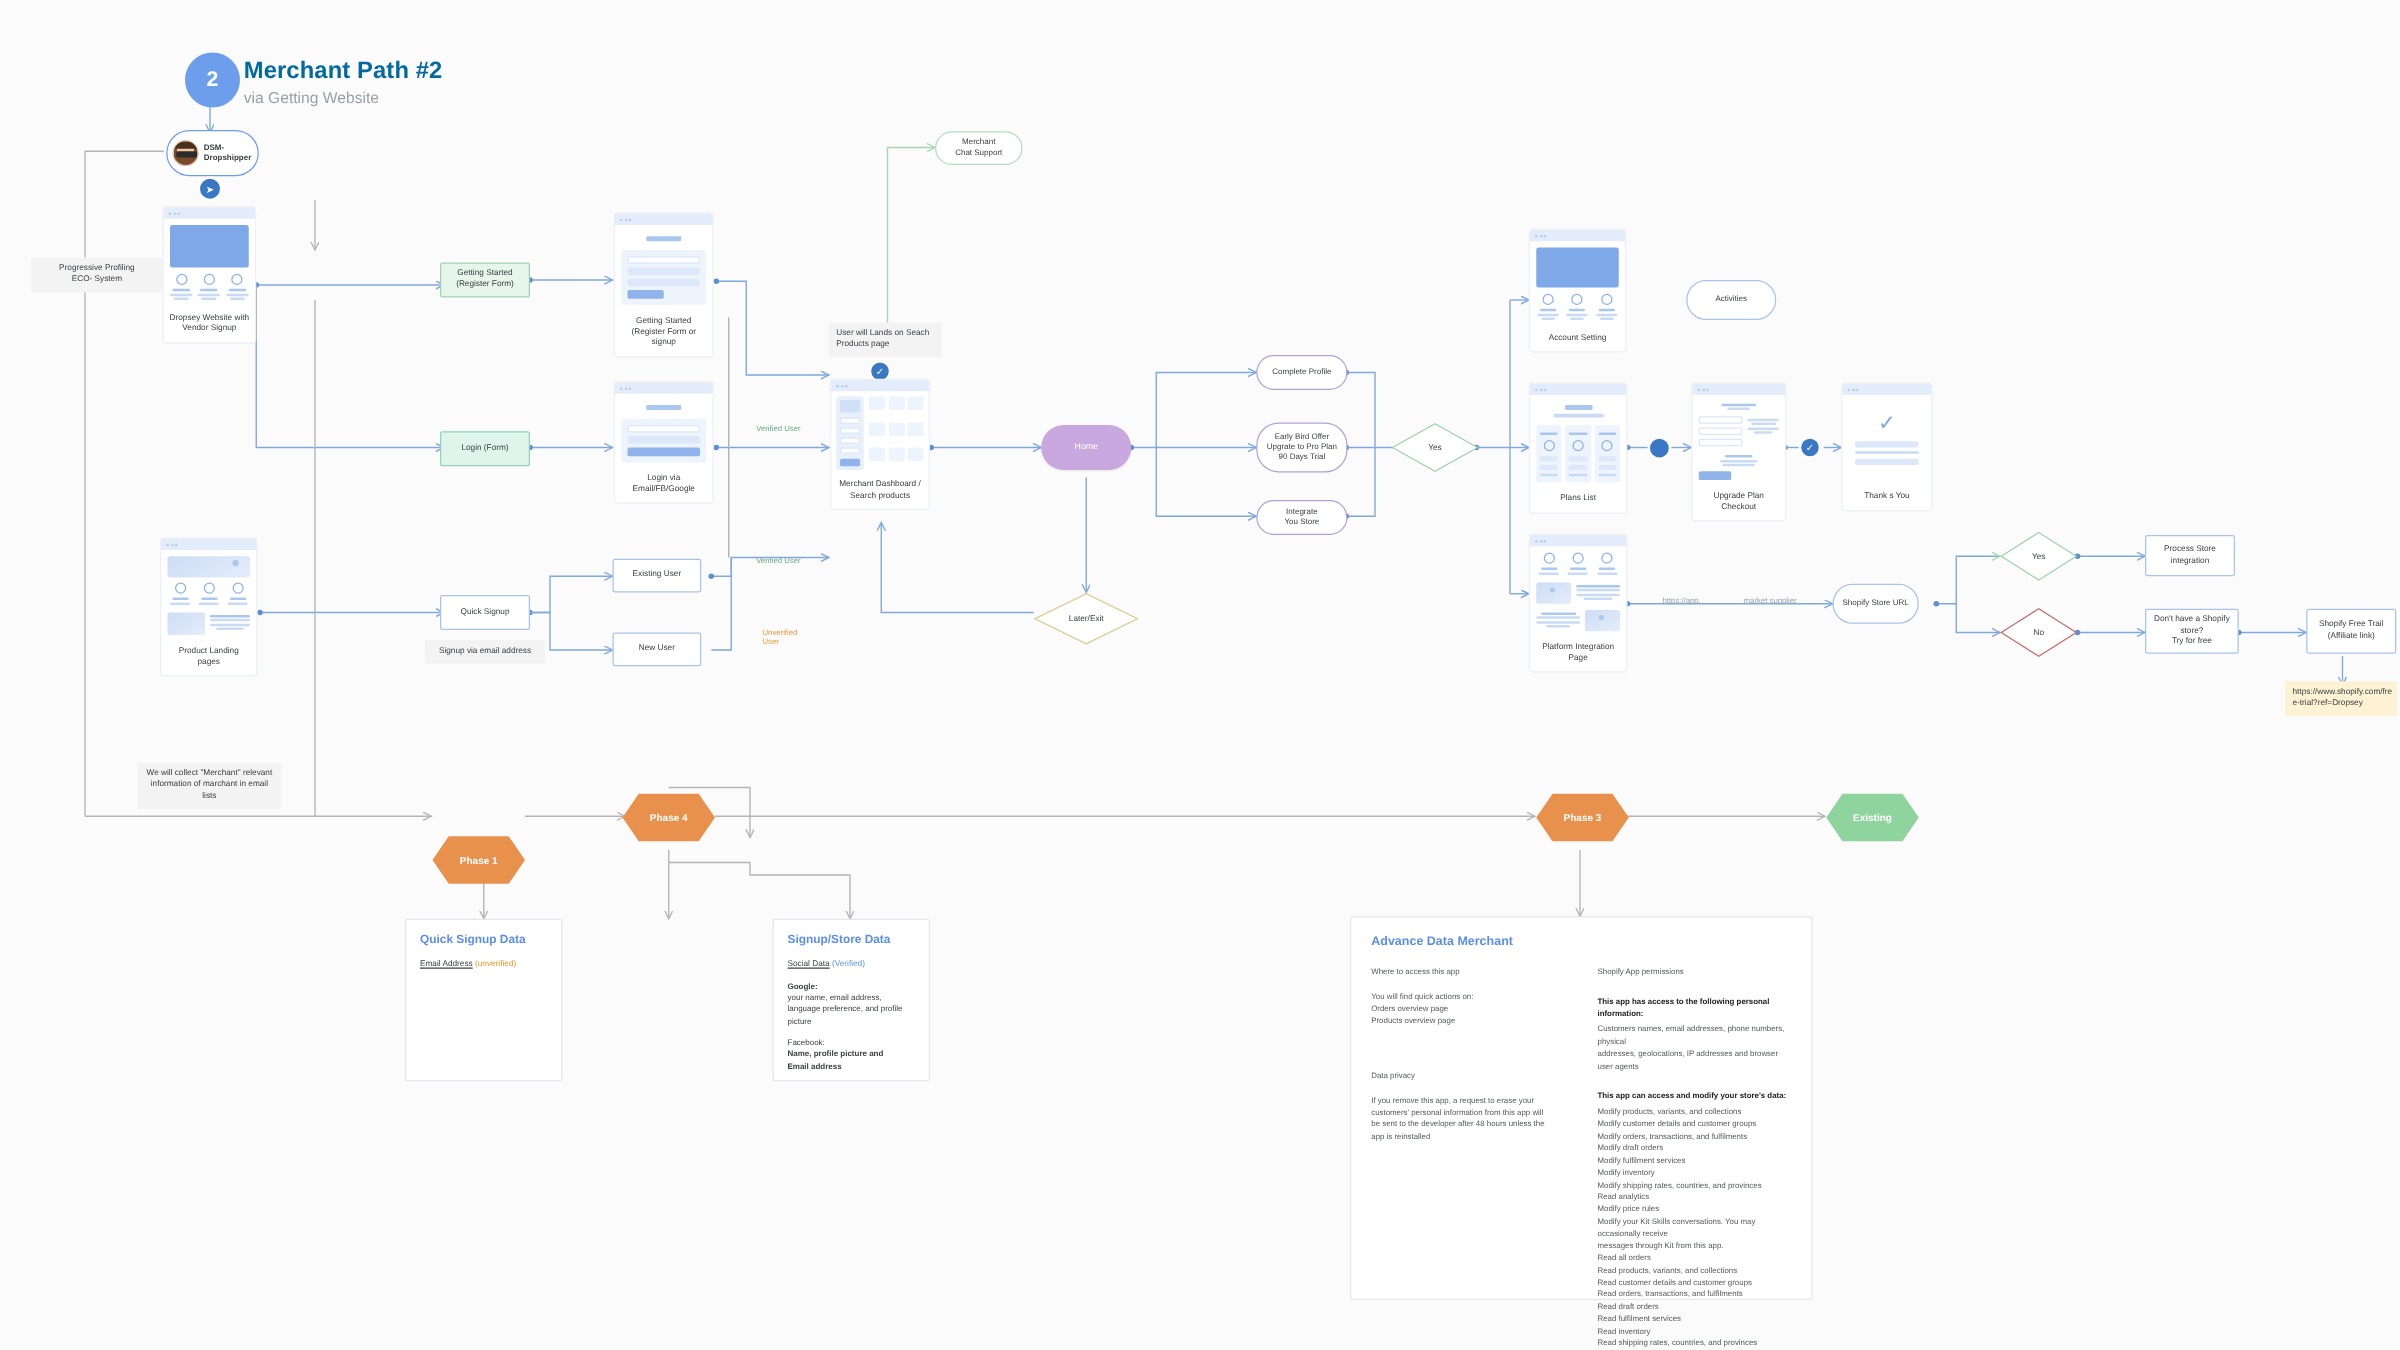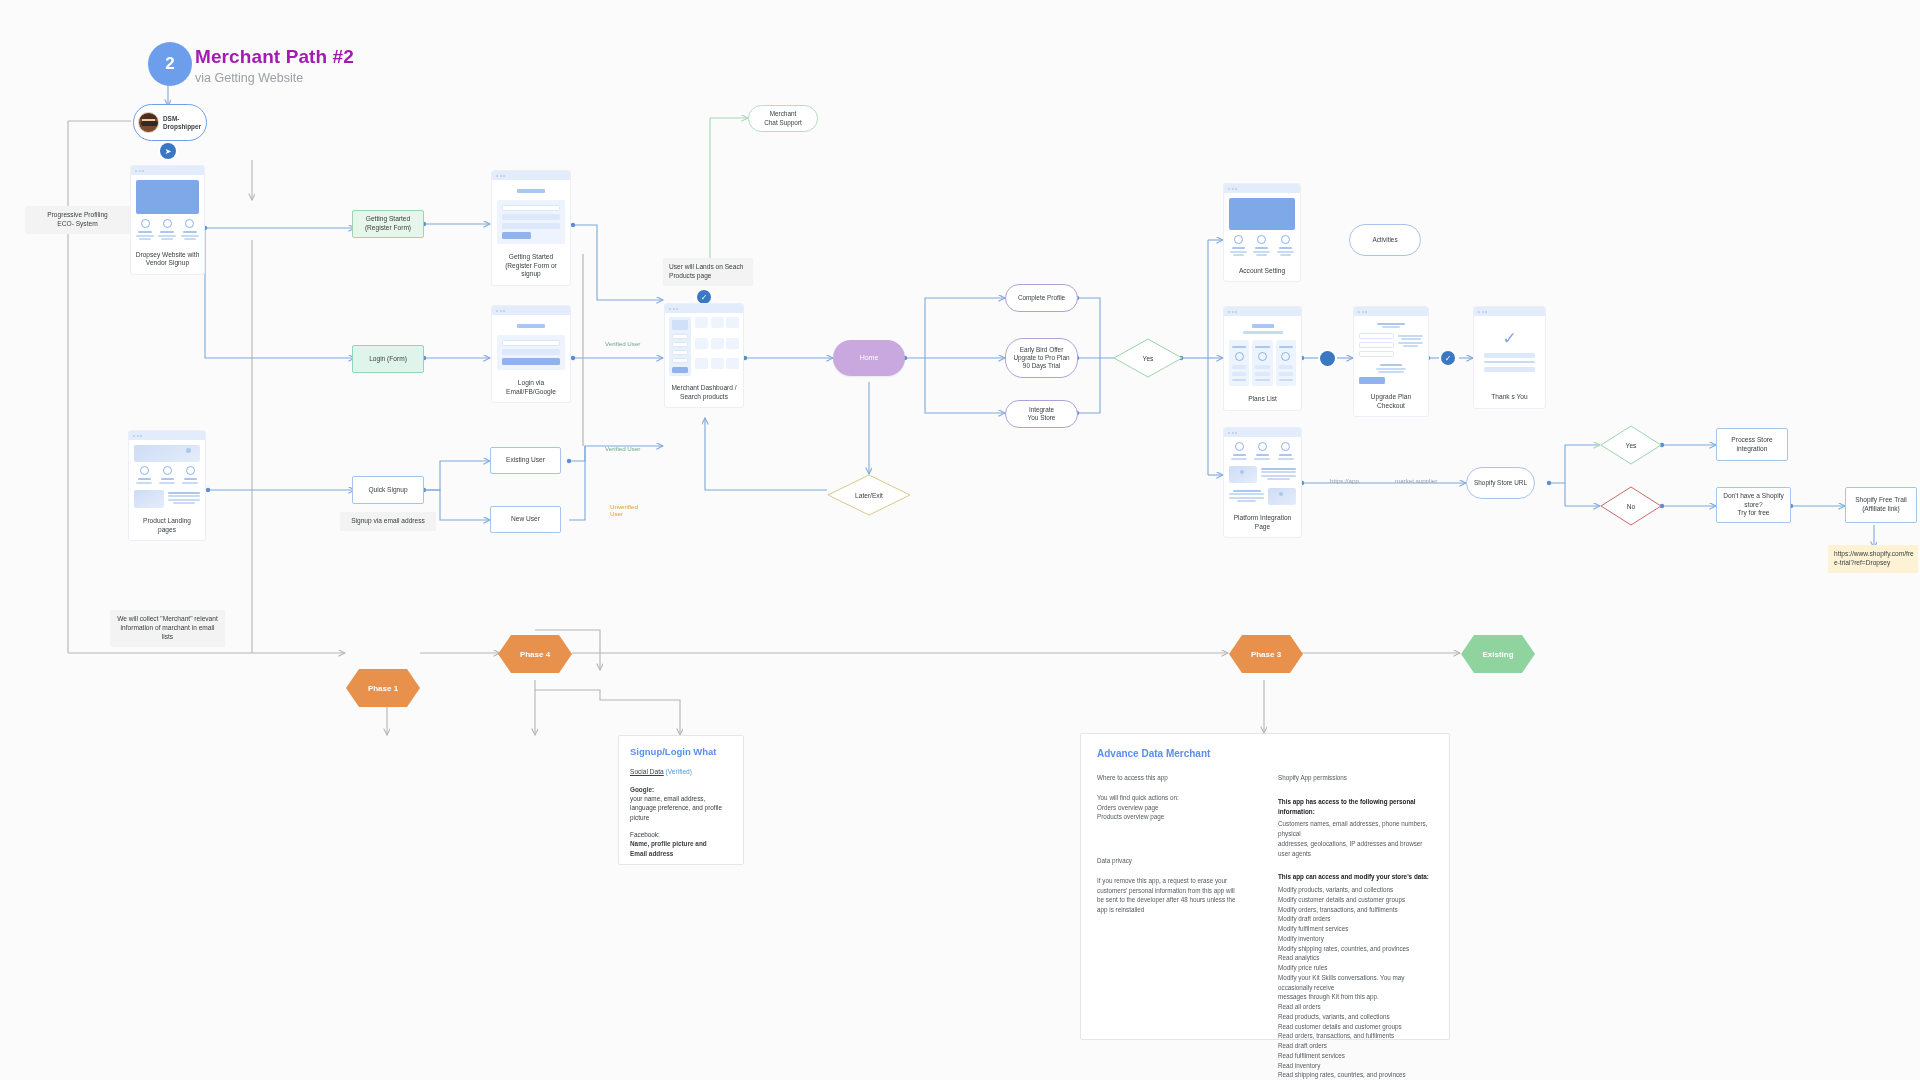--- a/index.html
+++ b/index.html
@@ -14,21 +14,21 @@
   svg.edges { position:absolute; left:0; top:0; width:1920px; height:1080px; pointer-events:none; }
 
   .node { position:absolute; }
 
   
   .start-badge {
     width:44px; height:44px; border-radius:50%; background:#6d9eeb;
     color:#fff; display:flex; align-items:center; justify-content:center;
     font-size:17px; font-weight:700;
   }
-  .title-h { font-size:19px; font-weight:700; color:#a21caf; letter-spacing:.1px; }
+  .title-h { font-size:19px; font-weight:700; color:#0369a1; letter-spacing:.1px; }
   .title-sub { font-size:12.5px; color:#9aa0a6; margin-top:3px; }
 
   
   .persona {
     width:74px; height:37px; border:1.6px solid #6d9eeb; border-radius:19px;
     background:#fff; display:flex; align-items:center; padding-left:4px; gap:4px;
   }
   .avatar {
     width:21px; height:21px; border-radius:50%; flex:0 0 21px;
     background: radial-gradient(circle at 50% 32%, #f3c9a0 0 42%, #7a4a2b 43% 100%);
@@ -677,24 +677,31 @@
       </svg>
   <div class="lbl">Phase 3</div>
 </div>
 <div class="hex" style="left:1460px; top:634px; width:76px; height:40px;">
   <svg width="76" height="40">
         <polygon points="14,1 62,1 75,20 62,39 14,39 1,20" fill="#8fd49e"></polygon>
       </svg>
   <div class="lbl">Existing</div>
 </div>
 
+<div class="card" style="position:absolute; left:324px; top:735px; width:126px; height:130px;">
+  <h4>Quick Signup Data</h4>
+  <div class="dfield">
+    <u>Email Address</u>
+    <span class="unv">(unverified)</span>
+  </div>
+</div>
 
 
 <div class="card" style="position:absolute; left:618px; top:735px; width:126px; height:130px;">
-  <h4>Signup/Login What</h4>
+  <h4>Signup/Store Data</h4>
   <div class="dfield">
     <u>Social Data</u>
     <span class="ver">(Verified)</span>
   </div>
   <div class="dblk">
     <b>Google:</b><br>
     <span>your name, email address,</span><br>
     <span>language preference, and profile</span><br>
     <span>picture</span>
   </div>

